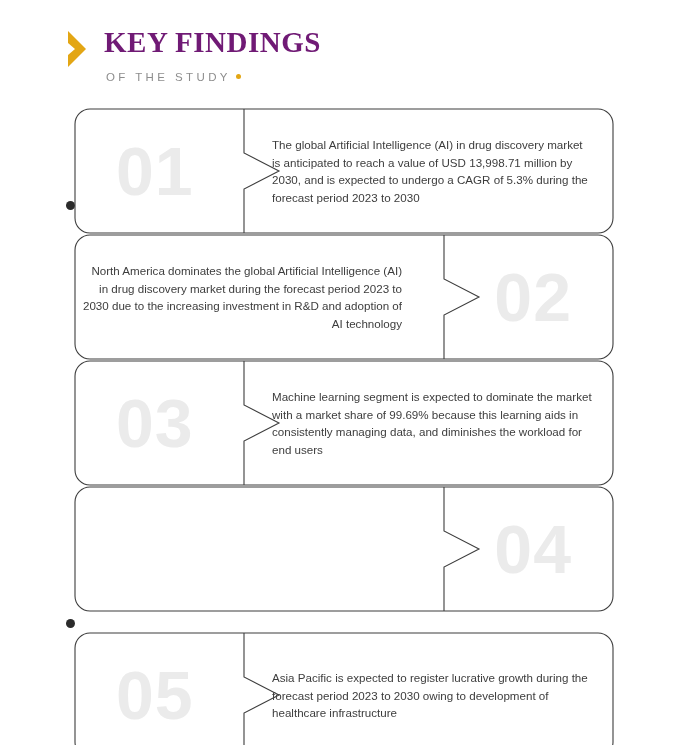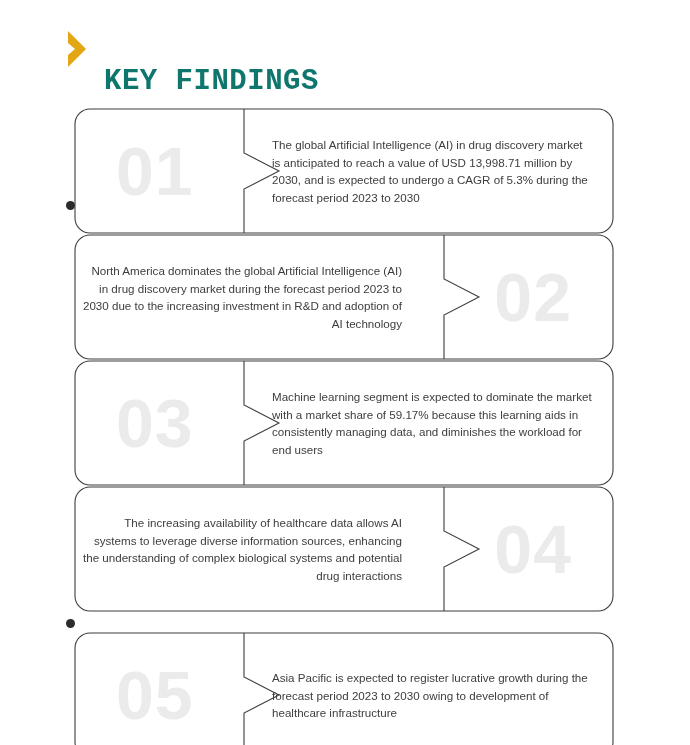--- a/index.html
+++ b/index.html
@@ -32,24 +32,23 @@
   }
   .arrow-mark svg { display: block; }
   .title-block {
     display: flex;
     flex-direction: column;
   }
   .title-main {
     font-size: 29px;
     font-weight: bold;
     letter-spacing: 0.5px;
-    color: #0f766e;
+    color: #701a75;
     line-height: 32px;
-    font-family: Liberation Mono, monospace;
-    margin-top: 40px;
+    font-family: Liberation Serif, serif;
   }
   .title-sub {
     font-size: 11.5px;
     letter-spacing: 3.4px;
     color: #8d8d8d;
     margin-top: 13px;
     margin-left: 2px;
     display: flex;
     align-items: center;
   }
@@ -178,32 +177,31 @@
   </div>
 
   <div class="row" style="top: 260px;">
     <div class="shape">
       <svg viewBox="0 0 540 126" preserveAspectRatio="none" aria-hidden="true">
         <path d="M16 1 H524 A15 15 0 0 1 539 16 V110 A15 15 0 0 1 524 125 H16 A15 15 0 0 1 1 110 V16 A15 15 0 0 1 16 1 Z" fill="#ffffff" stroke="#3d3d3d" stroke-width="1.1"></path>
         <path d="M170 1 V45 L205 63 L170 81 V125" fill="none" stroke="#3d3d3d" stroke-width="1.1"></path>
       </svg>
     </div>
     <div class="bignum left">03</div>
-    <div class="rowtext right">Machine learning segment is expected to dominate the market with a market share of 59.17% because this learning aids in consistently managing data, and diminishes the workload for end users</div>
+    <div class="rowtext right">Machine learning segment is expected to dominate the market with a market share of 99.69% because this learning aids in consistently managing data, and diminishes the workload for end users</div>
   </div>
 
   <div class="row" style="top: 386px;">
     <div class="shape">
       <svg viewBox="0 0 540 126" preserveAspectRatio="none" aria-hidden="true">
         <path d="M16 1 H524 A15 15 0 0 1 539 16 V110 A15 15 0 0 1 524 125 H16 A15 15 0 0 1 1 110 V16 A15 15 0 0 1 16 1 Z" fill="#ffffff" stroke="#3d3d3d" stroke-width="1.1"></path>
         <path d="M370 1 V45 L405 63 L370 81 V125" fill="none" stroke="#3d3d3d" stroke-width="1.1"></path>
       </svg>
     </div>
     <div class="bignum right">04</div>
-    <div class="rowtext left">The increasing availability of healthcare data allows AI systems to leverage diverse information sources, enhancing the understanding of complex biological systems and potential drug interactions</div>
   </div>
 
   <div class="row" style="top: 532px;">
     <div class="shape">
       <svg viewBox="0 0 540 126" preserveAspectRatio="none" aria-hidden="true">
         <path d="M16 1 H524 A15 15 0 0 1 539 16 V110 A15 15 0 0 1 524 125 H16 A15 15 0 0 1 1 110 V16 A15 15 0 0 1 16 1 Z" fill="#ffffff" stroke="#3d3d3d" stroke-width="1.1"></path>
         <path d="M170 1 V45 L205 63 L170 81 V125" fill="none" stroke="#3d3d3d" stroke-width="1.1"></path>
       </svg>
     </div>
     <div class="bignum left">05</div>

